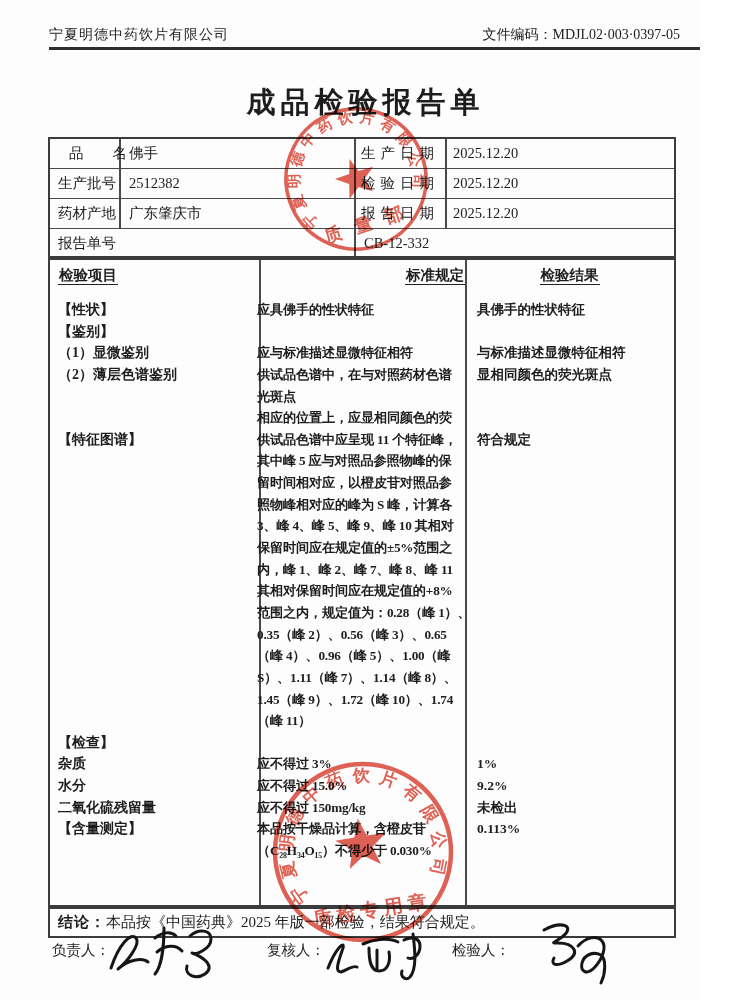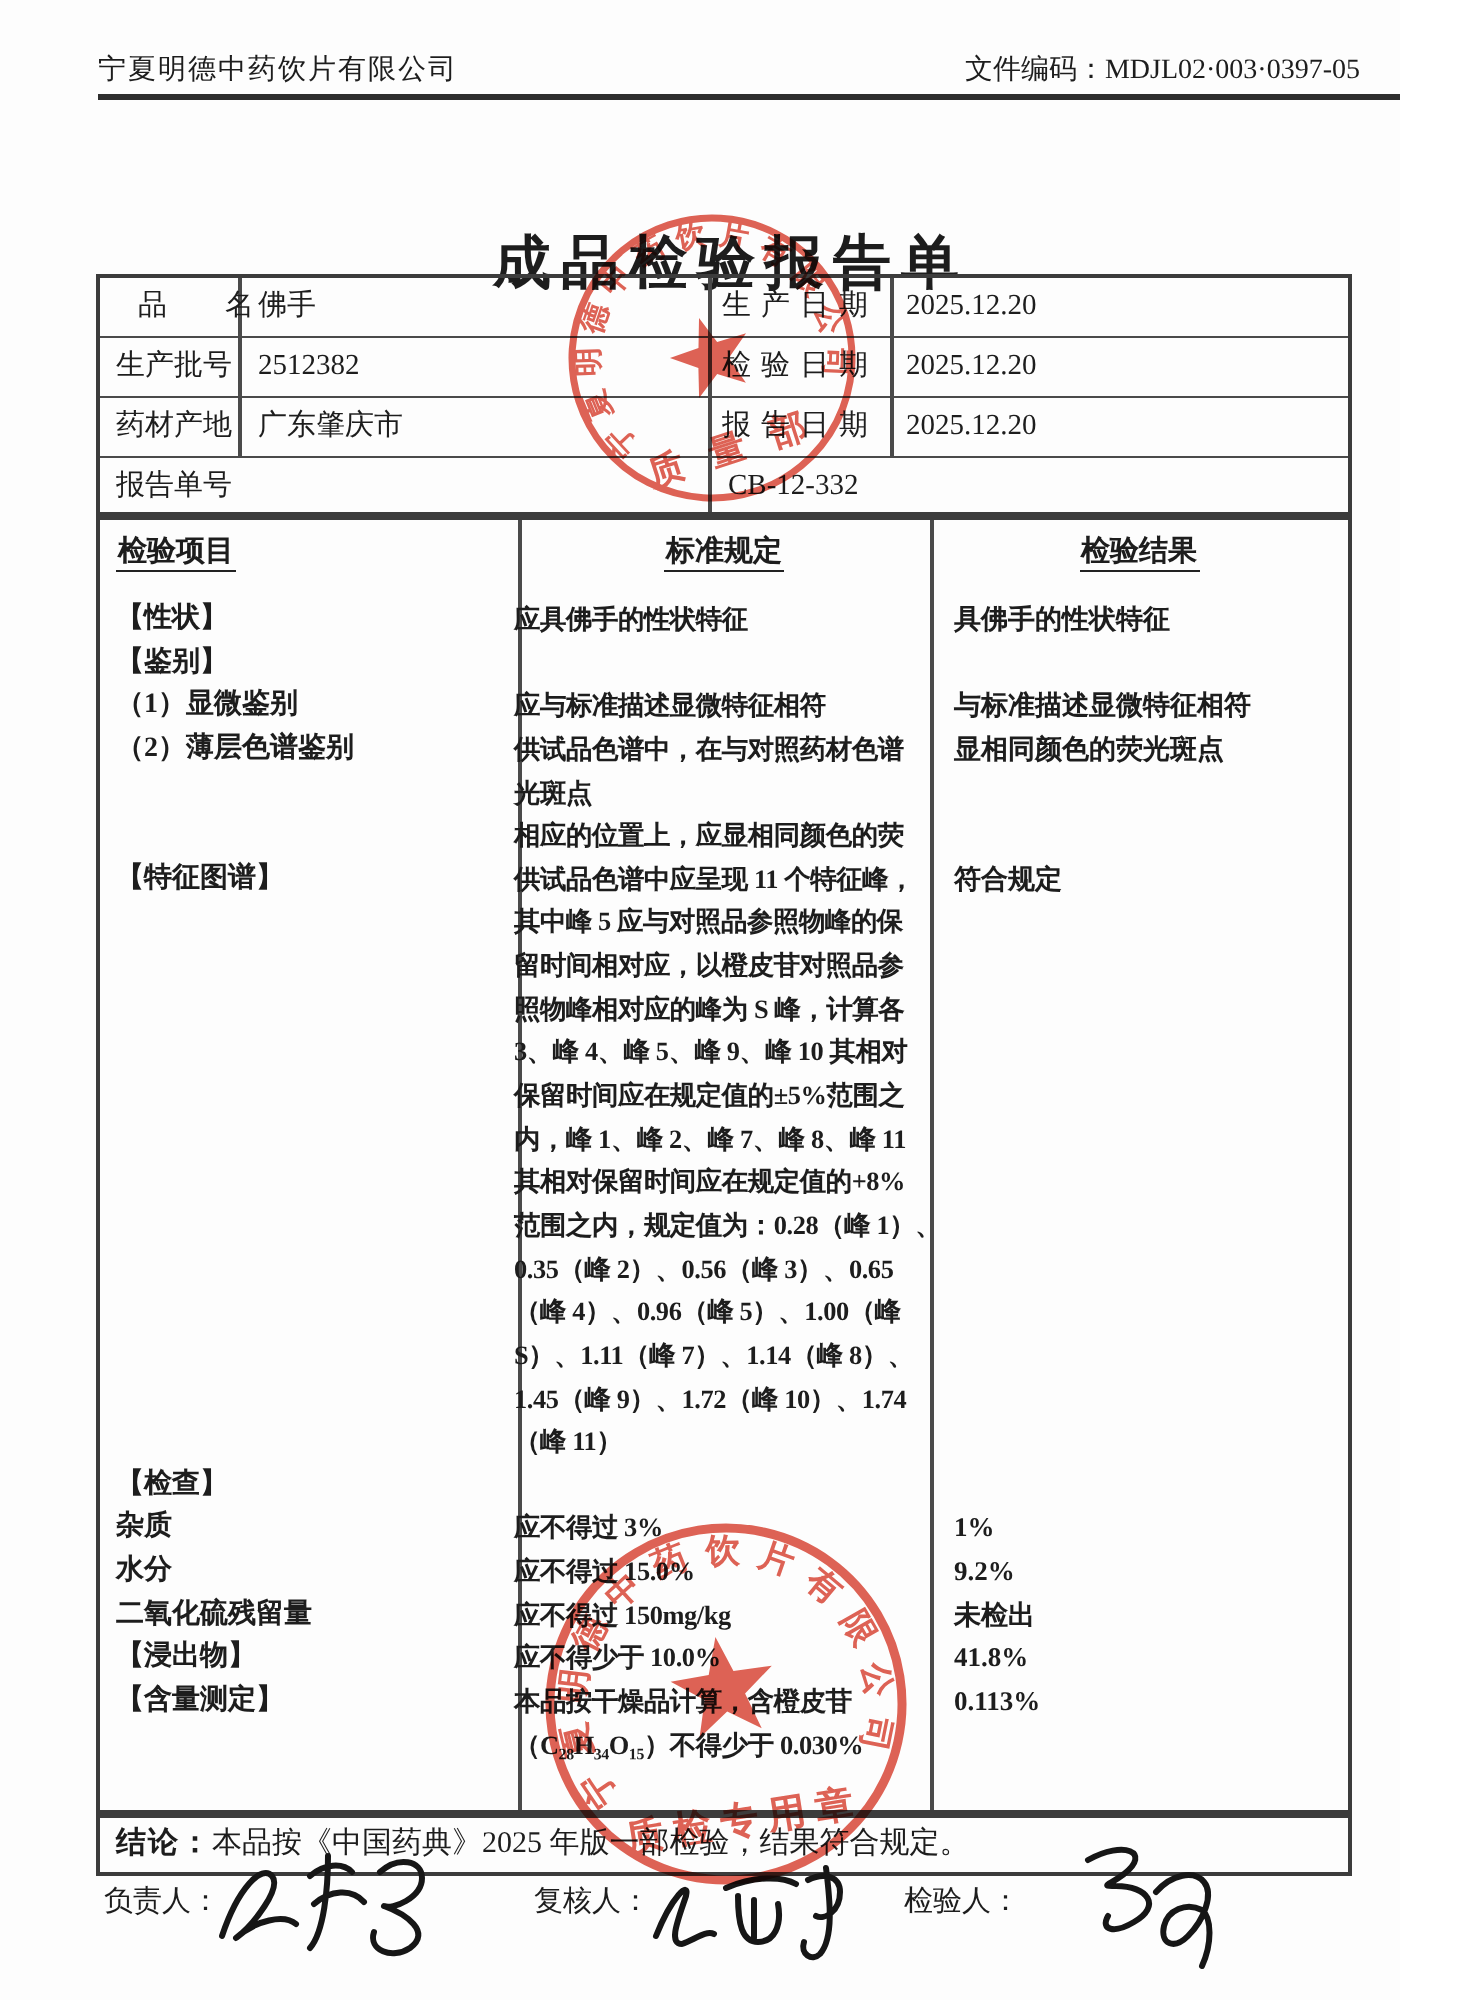--- a/index.html
+++ b/index.html
@@ -7,21 +7,21 @@
     position:relative;width:700px;height:1000px;background:#fdfdfd;
     font-family:"Liberation Serif","DejaVu Serif",serif;color:#1d1d1d;
     overflow:hidden;
   }
   .abs{position:absolute;}
   
   #company{left:49px;top:26px;font-size:14px;letter-spacing:1px;}
   #doccode{right:20px;top:26px;font-size:14px;font-family:"Liberation Serif","DejaVu Serif",serif;}
   #header-rule{left:49px;top:47px;width:662px;height:3px;background:#2e2e2e;}
   
-  #title{left:0;top:83px;width:731px;text-align:center;font-size:29px;font-weight:bold;letter-spacing:5px;margin-top:29px;}
+  #title{left:0;top:83px;width:731px;text-align:center;font-size:29px;font-weight:bold;letter-spacing:5px;}
   
   #info{left:48px;top:137px;width:628px;height:121px;border:2px solid #3c3c3c;box-sizing:border-box;}
   .hline{position:absolute;left:0;right:0;height:1.5px;background:#4a4a4a;}
   .vline{position:absolute;top:0;bottom:0;width:1.5px;background:#4a4a4a;}
   .cell{position:absolute;font-size:14.5px;line-height:29px;white-space:nowrap;}
   
   #main{left:48px;top:258px;width:628px;height:649px;border:2px solid #3c3c3c;box-sizing:border-box;font-weight:bold;}
   #main .vline{width:1.5px;background:#4a4a4a;}
   .th{position:absolute;top:6px;font-size:14.5px;}
   .th span{border-bottom:1px solid #222;padding:0 1px 1px 1px;}
@@ -78,21 +78,21 @@
 
     <div class="cell" style="left:8px;top:90px">报告单号</div>
     <div class="cell" style="left:314px;top:90px">CB-12-332</div>
   </div>
 
   <div class="abs" id="main">
     <div class="vline" style="left:209px"></div>
     <div class="vline" style="left:415px"></div>
 
     <div class="th" style="left:8px"><span>检验项目</span></div>
-    <div class="th" style="left:209px;width:206px;text-align:center"><span>标准规定</span></div>
+    <div class="th" style="left:209px;width:206px;text-align:right"><span>标准规定</span></div>
     <div class="th" style="left:415px;width:209px;text-align:center"><span>检验结果</span></div>
 
     <div id="tbody">
       <div class="bline">
           <span class="c1">【性状】</span>
           <span class="c2">应具佛手的性状特征</span>
           <span class="c3">具佛手的性状特征</span>
         </div>
       <div class="bline">
           <span class="c1">【鉴别】</span>
@@ -201,25 +201,20 @@
         </div>
       <div class="bline">
           <span class="c1">水分</span>
           <span class="c2">应不得过 15.0%</span>
           <span class="c3">9.2%</span>
         </div>
       <div class="bline">
           <span class="c1">二氧化硫残留量</span>
           <span class="c2">应不得过 150mg/kg</span>
           <span class="c3">未检出</span>
-        </div>
-      <div class="bline">
-          <span class="c1">【浸出物】</span>
-          <span class="c2">应不得少于 10.0%</span>
-          <span class="c3">41.8%</span>
         </div>
       <div class="bline">
           <span class="c1">【含量测定】</span>
           <span class="c2">本品按干燥品计算，含橙皮苷</span>
           <span class="c3">0.113%</span>
         </div>
       <div class="bline">
           <span class="c1"></span>
           <span class="c2">（C₂₈H₃₄O₁₅）不得少于 0.030%</span>
           <span class="c3"></span>

